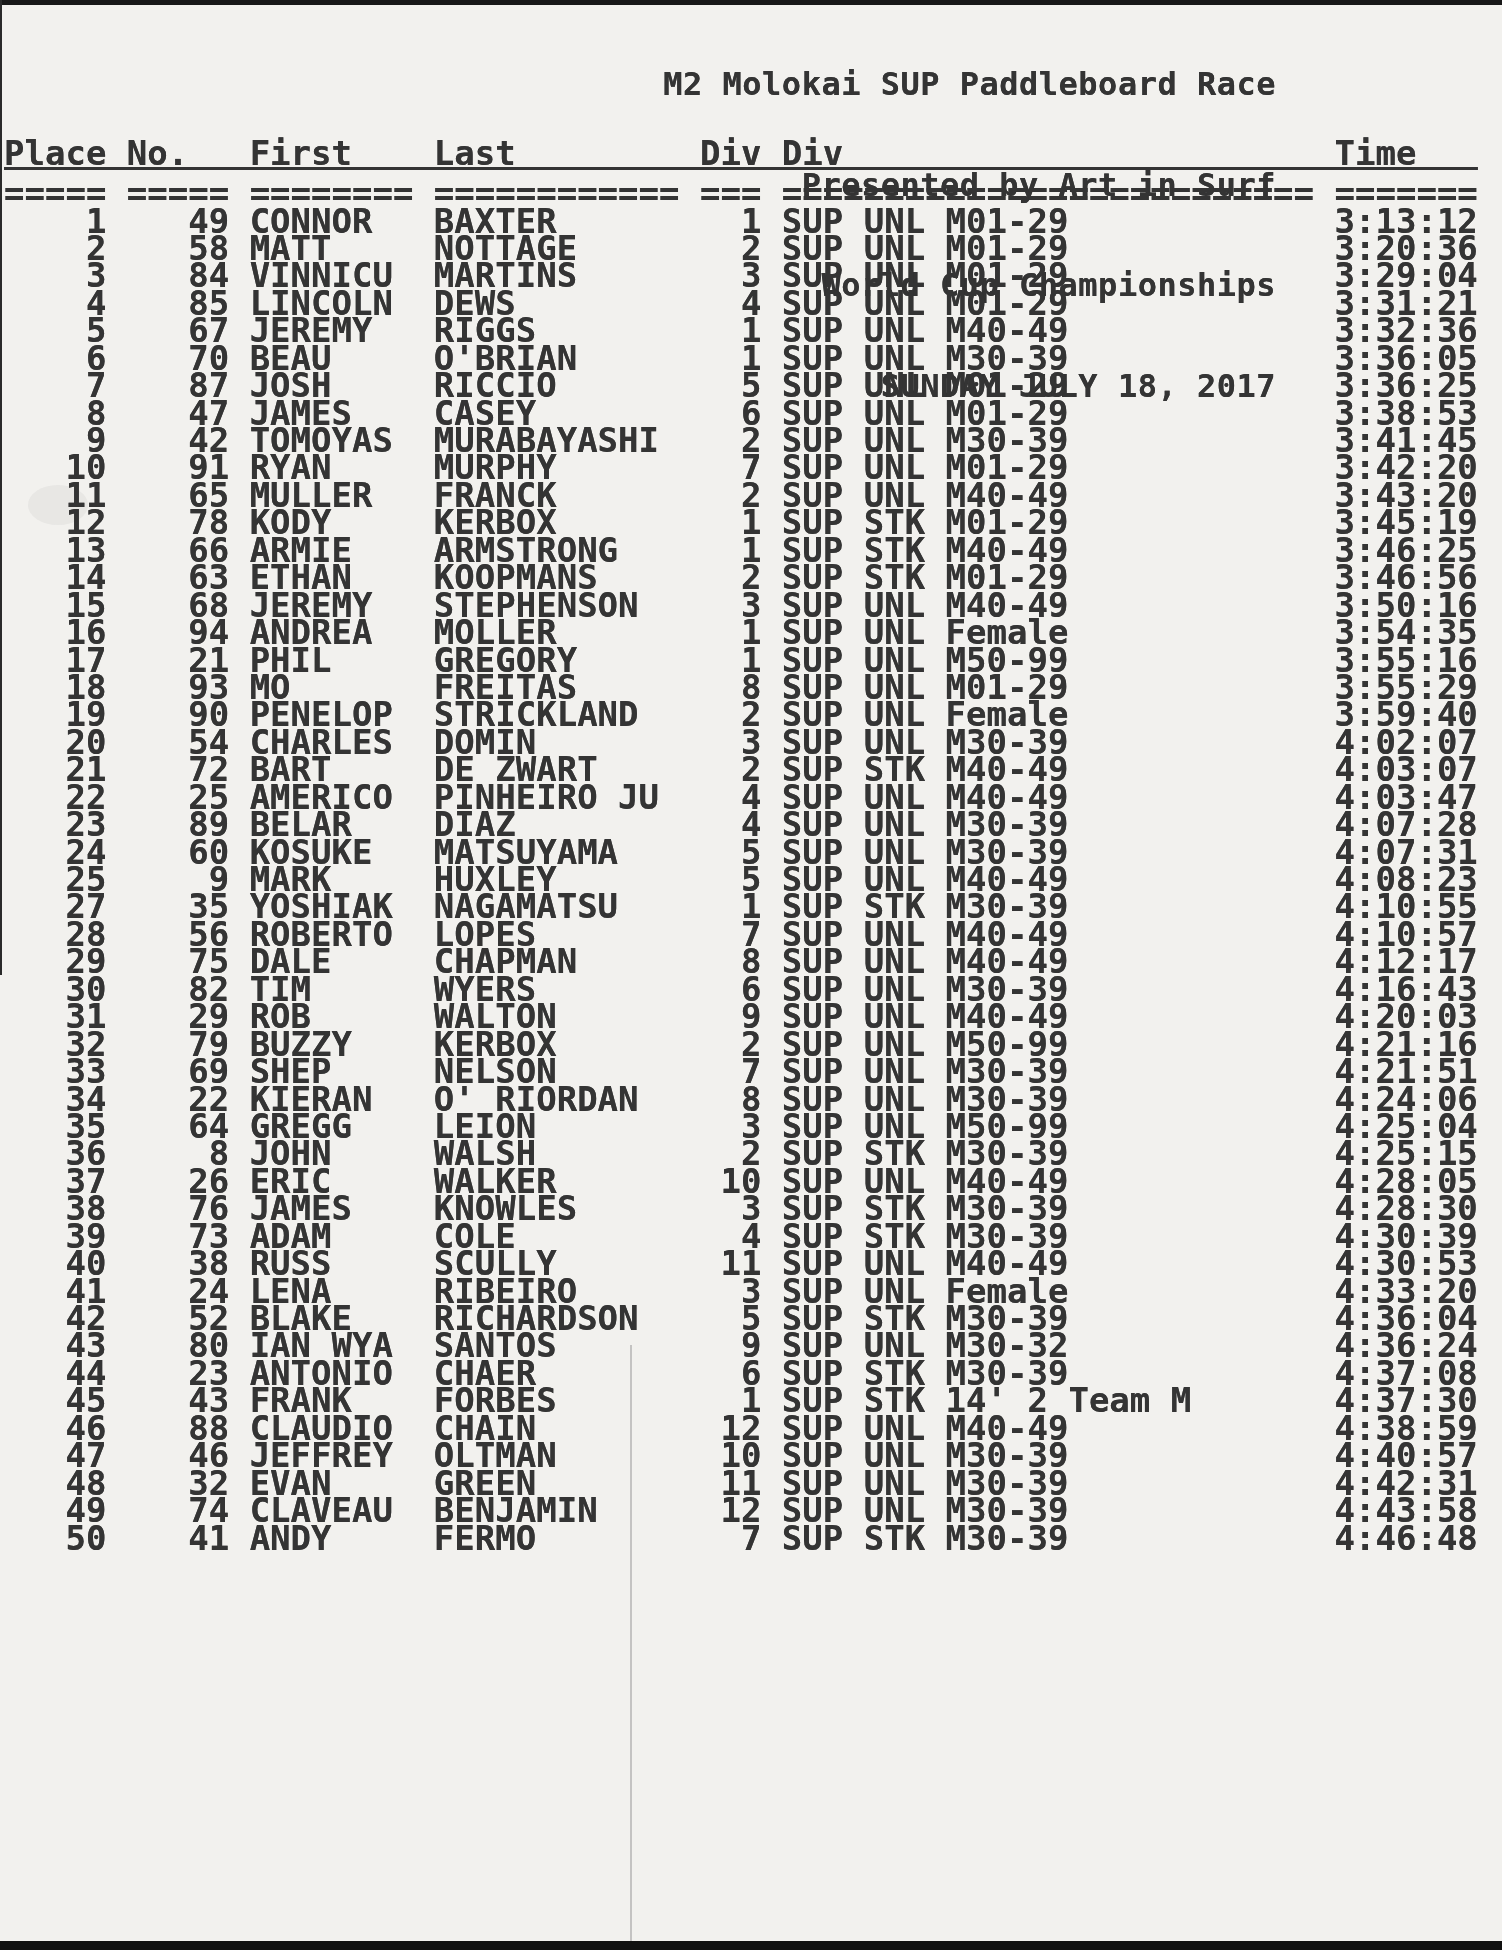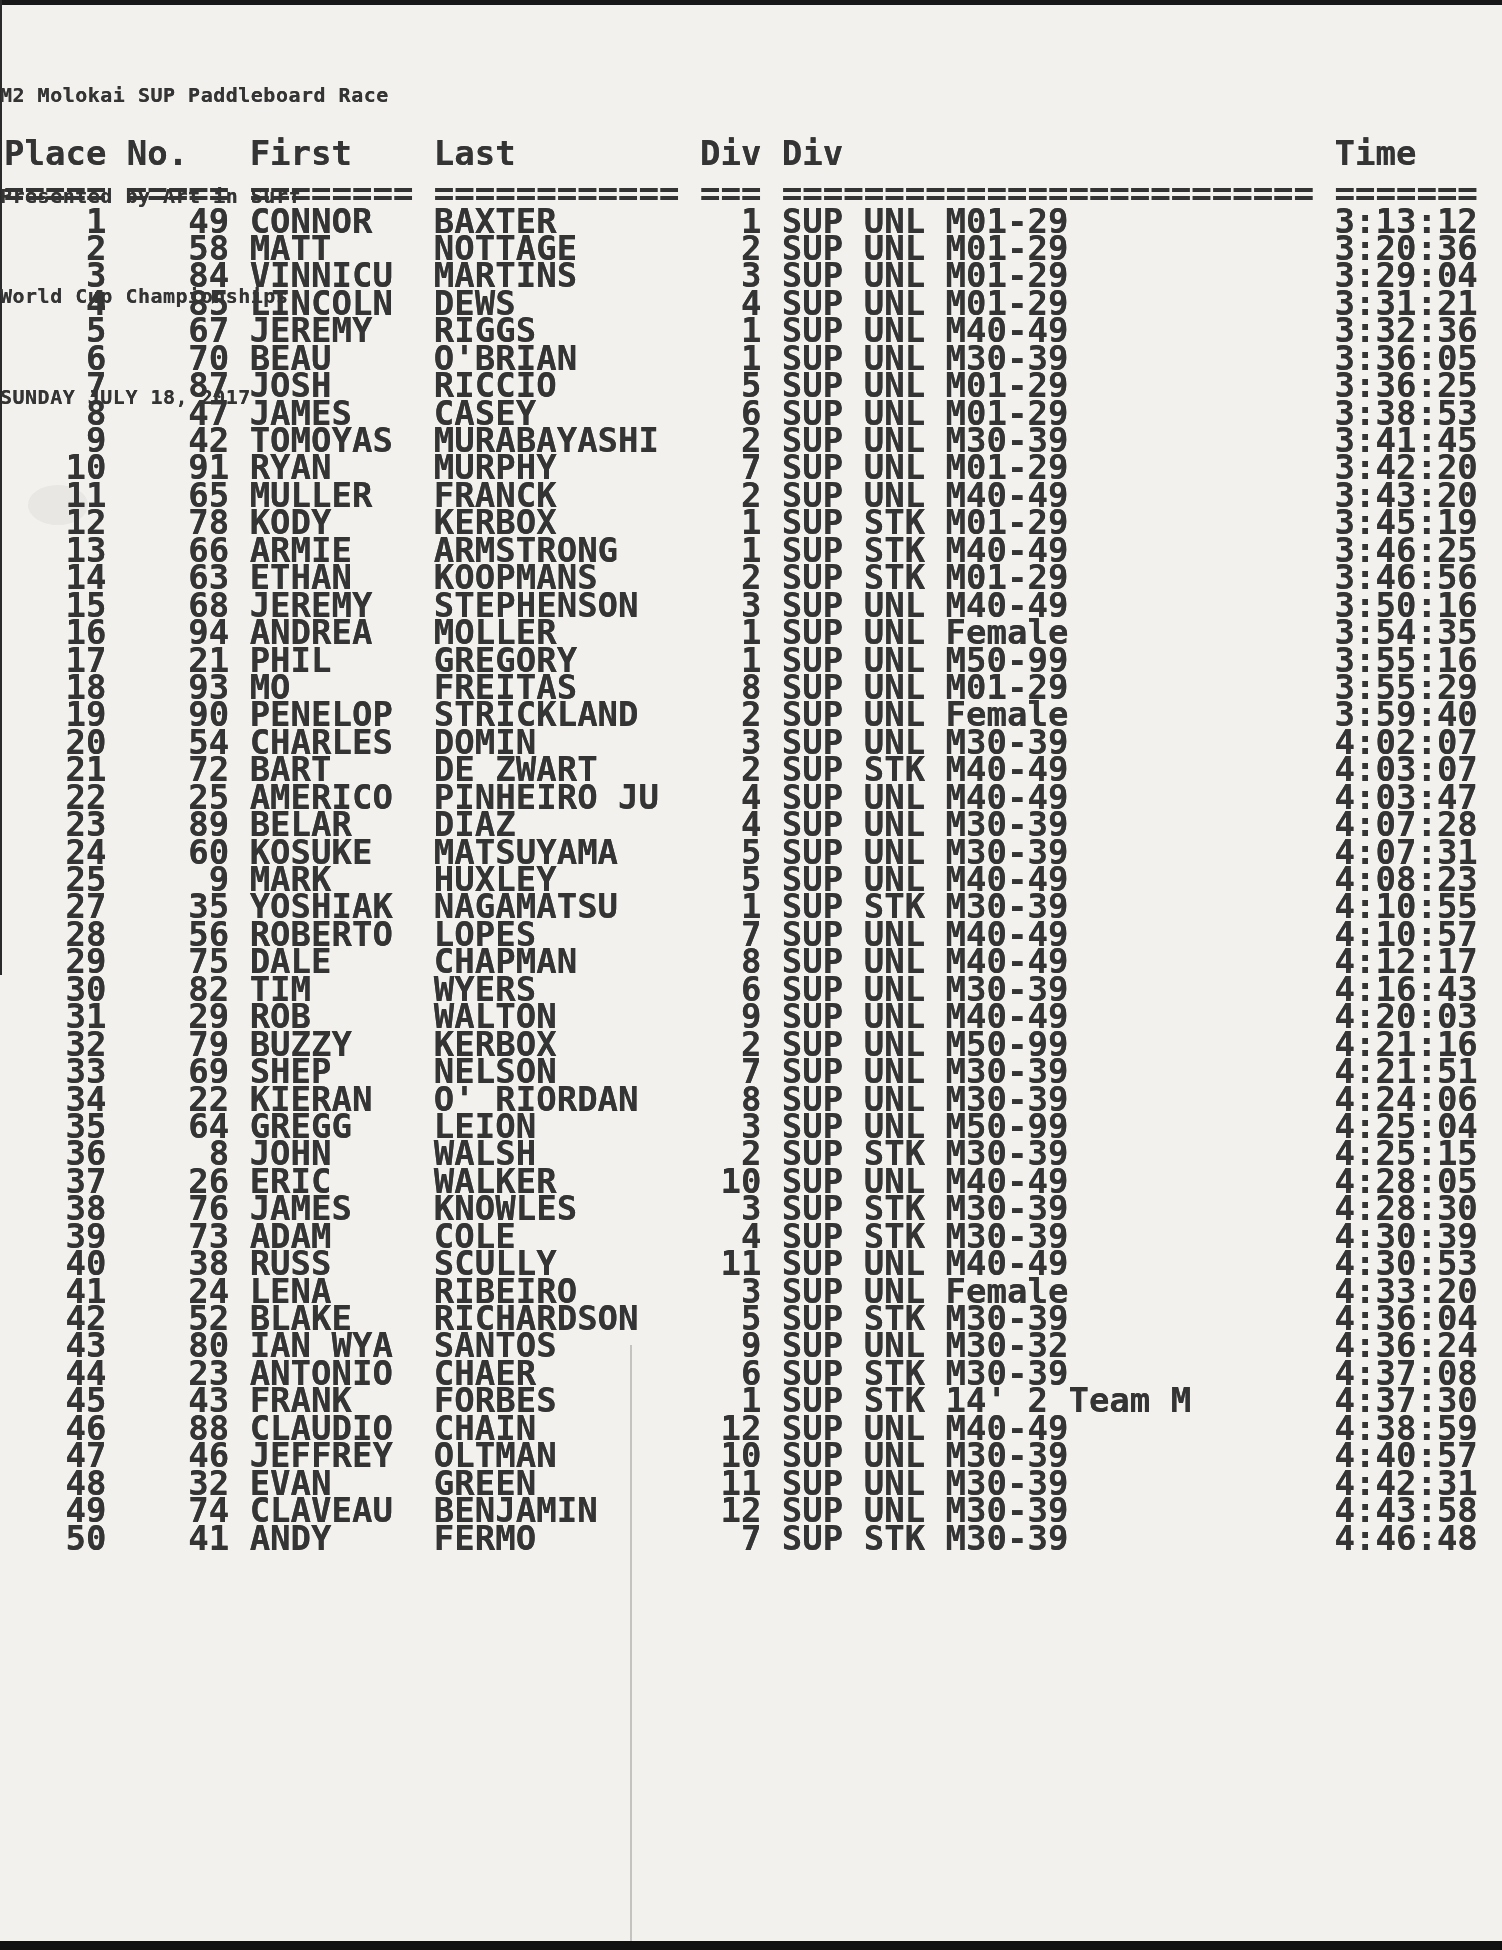--- a/index.html
+++ b/index.html
@@ -12,39 +12,39 @@
     color:#343434;
   }
   
   .edge-top{position:absolute;left:0;top:0;width:100%;height:5px;background:#181818;}
   .edge-bottom{position:absolute;left:0;top:1941px;width:100%;height:9px;background:#111;}
   .edge-left{position:absolute;left:0;top:0;width:2px;height:975px;background:#2a2a2a;}
   .streak{position:absolute;left:630px;top:1345px;width:2px;height:596px;background:rgba(140,140,140,0.45);}
   .smudge{position:absolute;left:28px;top:485px;width:60px;height:40px;background:rgba(120,120,120,0.08);border-radius:50%;}
 
   .title-block{
-    position:absolute;left:0;top:12px;width:1276px;
-    text-align:left;
-    font-size:20px;font-weight:bold;
+    position:absolute;left:0;top:1px;width:1276px;
+    text-align:right;
+    font-size:32px;font-weight:bold;
     line-height:33.5px;
     letter-spacing:0.5px;
     white-space:pre;
     text-shadow:0 0 0.6px rgba(50,50,50,0.85);
   }
   .results{
     position:absolute;left:4px;top:140px;width:1492px;
     font-size:34px;font-weight:bold;
     text-shadow:0 0 0.6px rgba(50,50,50,0.8);
   }
   .results .line{
     white-space:pre;
     height:27.45px;line-height:27.5px;
     font-size:34px;
   }
-  .results .header-line{height:40px;}
+  .results .header-line{height:40px;text-decoration:underline;}
   .results .sep-line{height:27.5px;letter-spacing:0;}
 </style>
 </head>
 <body>
 
 <div class="page">
   <div class="edge-top"></div>
   <div class="edge-left"></div>
   <div class="edge-bottom"></div>
   <div class="streak"></div>

